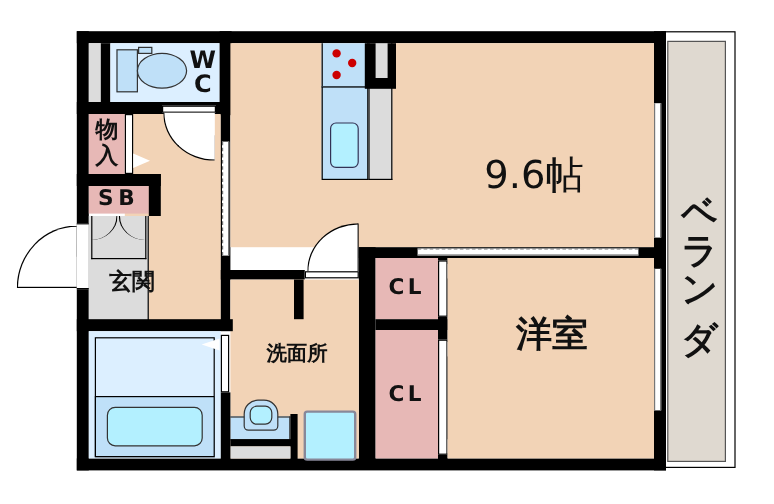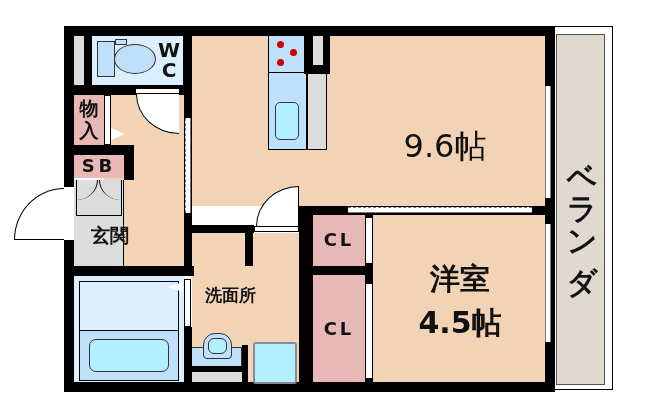--- a/index.html
+++ b/index.html
@@ -90,21 +90,21 @@
   <div class="abs wall" style="left:184px;top:225px;width:70px;height:8px;"></div>
   <div class="abs" style="left:254px;top:226px;width:45px;height:6px;background:#fff;border:1px solid #000;"></div>
   <div class="abs" style="left:256px;top:186px;width:43px;height:40px;background:#fff;border-top:1px solid #000;border-left:1px solid #000;border-top-left-radius:43px 40px;border-right:1px solid #000;"></div>
   <div class="abs wall" style="left:299px;top:206px;width:14px;height:180px;"></div>
   <div class="abs wall" style="left:299px;top:206px;width:254px;height:9px;"></div>
   <div class="abs" style="left:348px;top:207px;width:184px;height:6px;background:#fff;border-top:1px dashed #777;border-bottom:1px solid #777;"></div>
   <div class="abs wall" style="left:245px;top:233px;width:8px;height:33px;"></div>
 
   <div class="abs beige" style="left:192px;top:233px;width:107px;height:149px;"></div>
   <div class="abs wall" style="left:245px;top:233px;width:8px;height:33px;"></div>
-  <div class="label" style="left:188px;top:287px;width:85px;font-size:17px;">洗面所</div>
+  <div class="label" style="left:205px;top:287px;width:85px;font-size:17px;">洗面所</div>
   <div class="abs blue" style="left:192px;top:347px;width:50px;height:20px;border:1px solid #333;border-left:none;"></div>
   <div class="abs blue" style="left:203px;top:333px;width:29px;height:26px;border:1px solid #333;border-radius:12px 12px 4px 4px;"></div>
   <div class="abs" style="left:208px;top:338px;width:19px;height:16px;background:#b3f0ff;border:1px solid #333;border-radius:6px;"></div>
   <div class="abs wall" style="left:192px;top:366px;width:52px;height:6px;"></div>
   <div class="abs wall" style="left:242px;top:345px;width:6px;height:40px;"></div>
   <div class="abs gray" style="left:192px;top:372px;width:50px;height:10px;"></div>
   <div class="abs" style="left:253px;top:342px;width:44px;height:42px;background:#b3f0ff;border:2px solid #889;border-radius:3px;"></div>
 
   <div class="abs wall" style="left:64px;top:266px;width:130px;height:10px;"></div>
   <div class="abs lblue" style="left:74px;top:276px;width:110px;height:106px;"></div>
@@ -122,14 +122,13 @@
   <div class="label" style="left:313px;top:320px;width:52px;font-size:18px;letter-spacing:3px;">CL</div>
   <div class="abs wall" style="left:365px;top:215px;width:8px;height:170px;"></div>
   <div class="abs" style="left:365px;top:217px;width:8px;height:47px;background:#fff;border:1px solid #000;"></div>
   <div class="abs" style="left:373px;top:220px;width:0;height:0;border-top:6px solid transparent;border-bottom:6px solid transparent;border-left:16px solid #fff;"></div>
   <div class="abs" style="left:365px;top:283px;width:8px;height:96px;background:#fff;border:1px solid #000;"></div>
   <div class="abs" style="left:373px;top:285px;width:0;height:0;border-top:6px solid transparent;border-bottom:6px solid transparent;border-left:16px solid #fff;"></div>
   <div class="abs" style="left:373px;top:366px;width:0;height:0;border-top:6px solid transparent;border-bottom:6px solid transparent;border-left:16px solid #fff;"></div>
 
   <div class="abs beige" style="left:373px;top:215px;width:172px;height:167px;"></div>
   <div class="label" style="left:410px;top:264px;width:100px;font-size:30px;">洋室</div>
-  <div class="label" style="left:410px;top:308px;width:100px;font-size:30px;">4.5帖</div>
 </div>
 
 </body></html>

